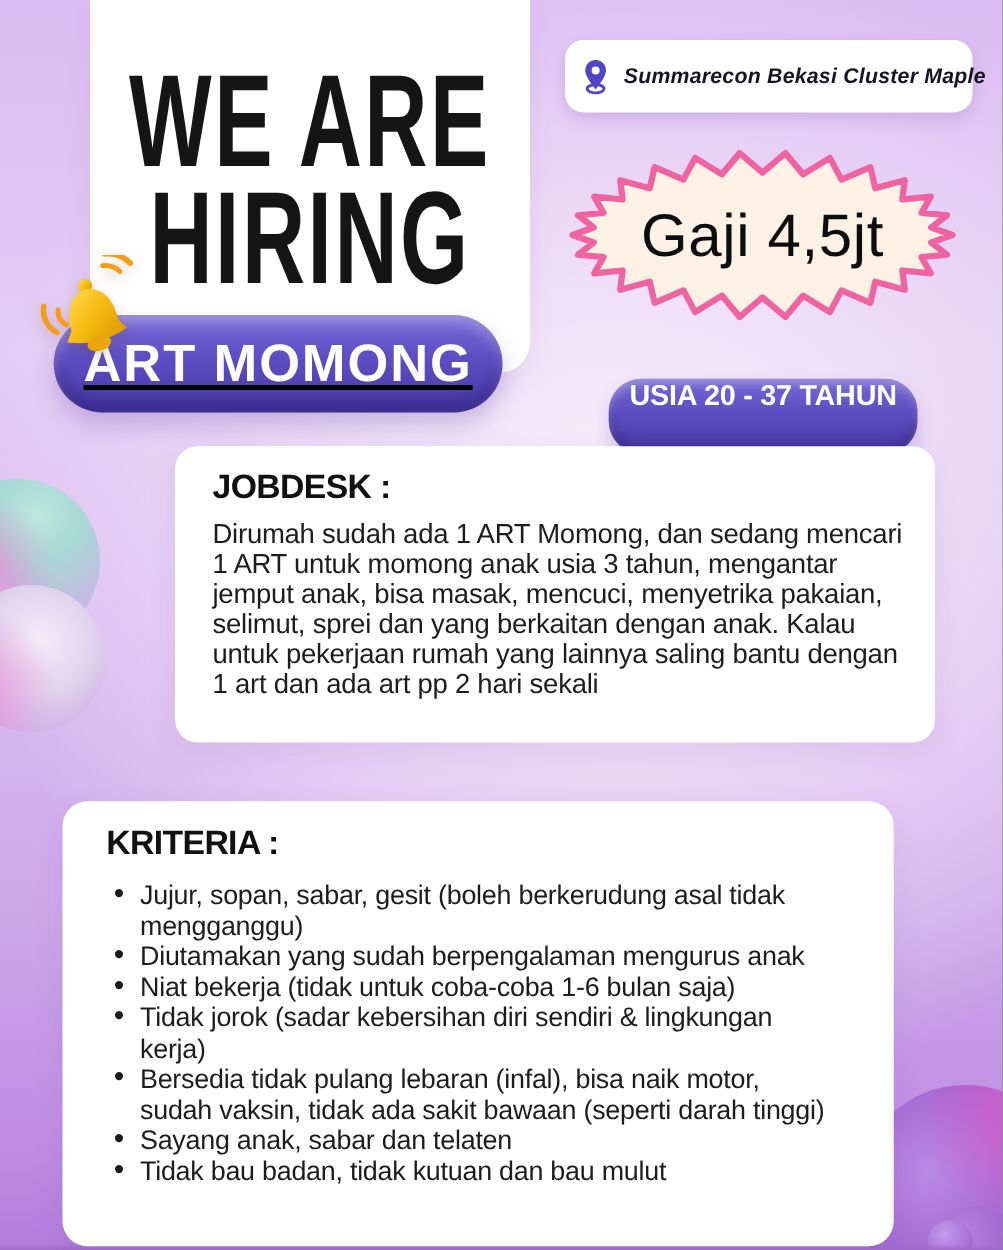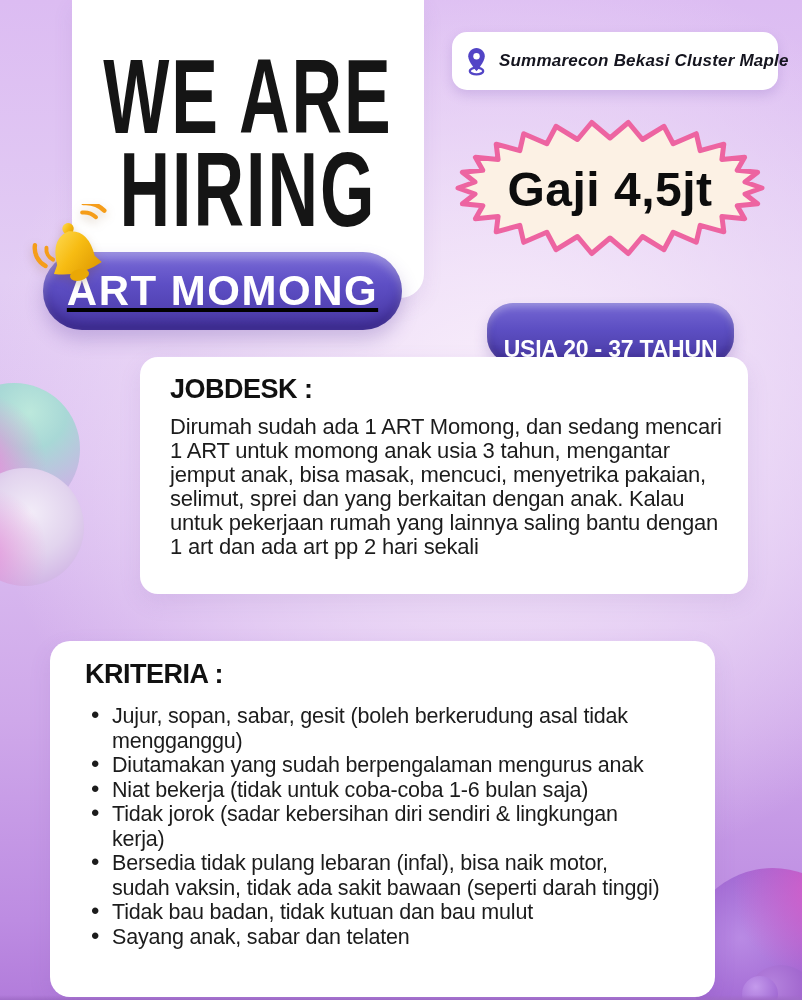--- a/index.html
+++ b/index.html
@@ -71,28 +71,28 @@
   .location-pill svg{width:25px;height:29px;flex:0 0 auto;}
   .location-pill span{
     font-size:17px;font-weight:bold;font-style:italic;color:#15151f;letter-spacing:.2px;white-space:nowrap;
   }
   
   .salary-badge{position:absolute;left:445px;top:110px;width:330px;height:158px;}
   .salary-badge svg{position:absolute;left:0;top:0;width:330px;height:158px;overflow:visible;}
   .salary-text{
     position:absolute;left:0;top:0;width:100%;height:100%;
     display:flex;align-items:center;justify-content:center;
-    font-size:48px;font-weight:bold;color:#0d0d0d;letter-spacing:.5px;text-align:right;
+    font-size:48px;font-weight:normal;color:#0d0d0d;letter-spacing:.5px;text-align:right;
   }
   
   .age-pill{
     position:absolute;left:487px;top:303px;width:247px;height:60px;border-radius:26px;
     background:linear-gradient(180deg,#7668d4 0%,#5c4ec2 45%,#483aa2 100%);
     box-shadow:inset 0 4px 7px rgba(255,255,255,.3), inset 0 -6px 9px rgba(30,10,90,.35), 0 8px 14px rgba(90,60,160,.22);
-    display:flex;align-items:flex-end;justify-content:center;
+    display:flex;align-items:flex-start;justify-content:center;
   }
   .age-pill span{color:#fff;font-weight:bold;font-size:23px;letter-spacing:-.2px;white-space:nowrap;}
   
   .card{
     position:absolute;background:#fff;box-sizing:border-box;color:#1c1c1c;
     box-shadow:0 8px 22px rgba(120,80,170,.12);
   }
   .card h2{margin:0 0 10px 0;font-size:27px;letter-spacing:-.5px;font-weight:bold;color:#111;}
   .card-jobdesk{left:140px;top:357px;width:608px;height:237px;border-radius:18px;padding:17px 22px 0 30px;}
   .card-jobdesk p{margin:0;font-size:22px;line-height:24px;letter-spacing:-.2px;}
@@ -171,18 +171,18 @@
   </section>
 
   <section class="card card-kriteria">
     <h2>KRITERIA :</h2>
     <ul>
         <li>Jujur, sopan, sabar, gesit (boleh berkerudung asal tidak mengganggu)</li>
         <li>Diutamakan yang sudah berpengalaman mengurus anak</li>
         <li>Niat bekerja (tidak untuk coba-coba 1-6 bulan saja)</li>
         <li>Tidak jorok (sadar kebersihan diri sendiri &amp; lingkungan kerja)</li>
         <li>Bersedia tidak pulang lebaran (infal), bisa naik motor, sudah vaksin, tidak ada sakit bawaan (seperti darah tinggi)</li>
+        <li>Sayang anak, sabar dan telaten</li>
         <li>Tidak bau badan, tidak kutuan dan bau mulut</li>
-        <li>Sayang anak, sabar dan telaten</li>
       </ul>
   </section>
 
 </div>
 
 </body></html>

